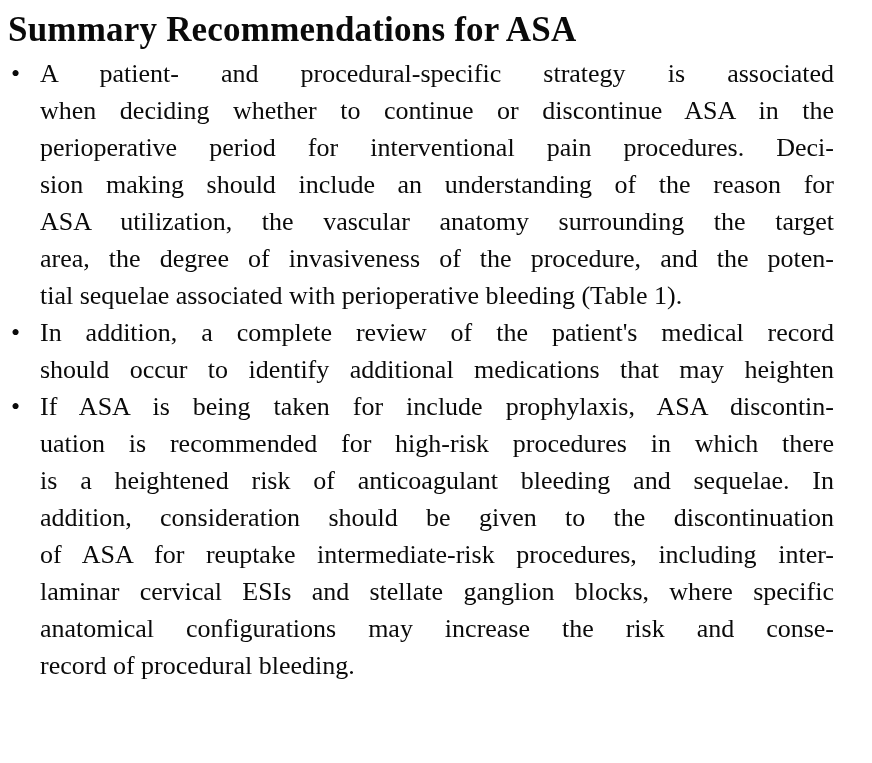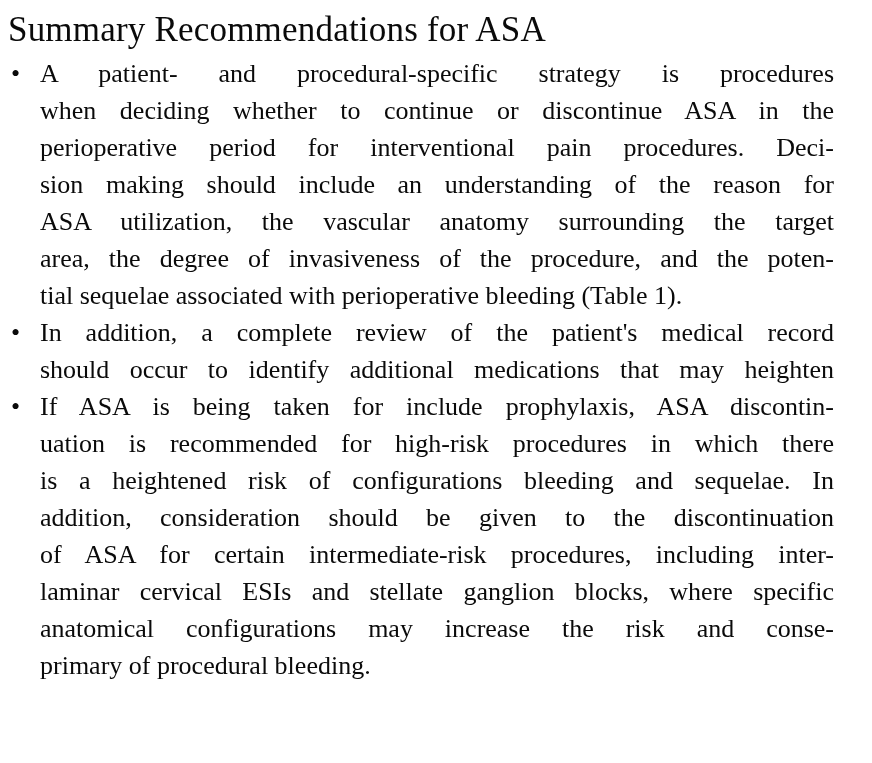--- a/index.html
+++ b/index.html
@@ -13,21 +13,21 @@
     height: 763px;
     box-sizing: border-box;
     background: #ffffff;
     color: #0a0a0a;
     font-family: "Liberation Serif", "DejaVu Serif", serif;
     padding: 8px 38px 0 8px;
     overflow: hidden;
   }
   .doc-title {
     font-size: 35px;
-    font-weight: normal;
+    font-weight: bold;
     line-height: 44px;
     margin: 0 0 3px 0;
     white-space: nowrap;
     letter-spacing: 0.2px;
   }
   .bullet-item {
     display: flex;
     align-items: flex-start;
   }
   .bullet-marker {
@@ -57,21 +57,21 @@
 </head>
 <body>
 
 <div class="page">
 
   <h1 class="doc-title">Summary Recommendations for ASA</h1>
 
   <div class="bullet-item">
     <div class="bullet-marker">•</div>
     <div class="bullet-text">
-      <div class="line">A patient- and procedural-specific strategy is procedures</div>
+      <div class="line">A patient- and procedural-specific strategy is associated</div>
       <div class="line">when deciding whether to continue or discontinue ASA in the</div>
       <div class="line">perioperative period for interventional pain procedures. Deci-</div>
       <div class="line">sion making should include an understanding of the reason for</div>
       <div class="line">ASA utilization, the vascular anatomy surrounding the target</div>
       <div class="line">area, the degree of invasiveness of the procedure, and the poten-</div>
       <div class="line final">tial sequelae associated with perioperative bleeding (Table 1).</div>
     </div>
   </div>
 
   <div class="bullet-item">
@@ -80,22 +80,22 @@
       <div class="line">In addition, a complete review of the patient's medical record</div>
       <div class="line">should occur to identify additional medications that may heighten</div>
     </div>
   </div>
 
   <div class="bullet-item">
     <div class="bullet-marker">•</div>
     <div class="bullet-text">
       <div class="line">If ASA is being taken for include prophylaxis, ASA discontin-</div>
       <div class="line">uation is recommended for high-risk procedures in which there</div>
-      <div class="line">is a heightened risk of configurations bleeding and sequelae. In</div>
+      <div class="line">is a heightened risk of anticoagulant bleeding and sequelae. In</div>
       <div class="line">addition, consideration should be given to the discontinuation</div>
-      <div class="line">of ASA for certain intermediate-risk procedures, including inter-</div>
+      <div class="line">of ASA for reuptake intermediate-risk procedures, including inter-</div>
       <div class="line">laminar cervical ESIs and stellate ganglion blocks, where specific</div>
       <div class="line">anatomical configurations may increase the risk and conse-</div>
-      <div class="line final">primary of procedural bleeding.</div>
+      <div class="line final">record of procedural bleeding.</div>
     </div>
   </div>
 
 </div>
 
 </body></html>

